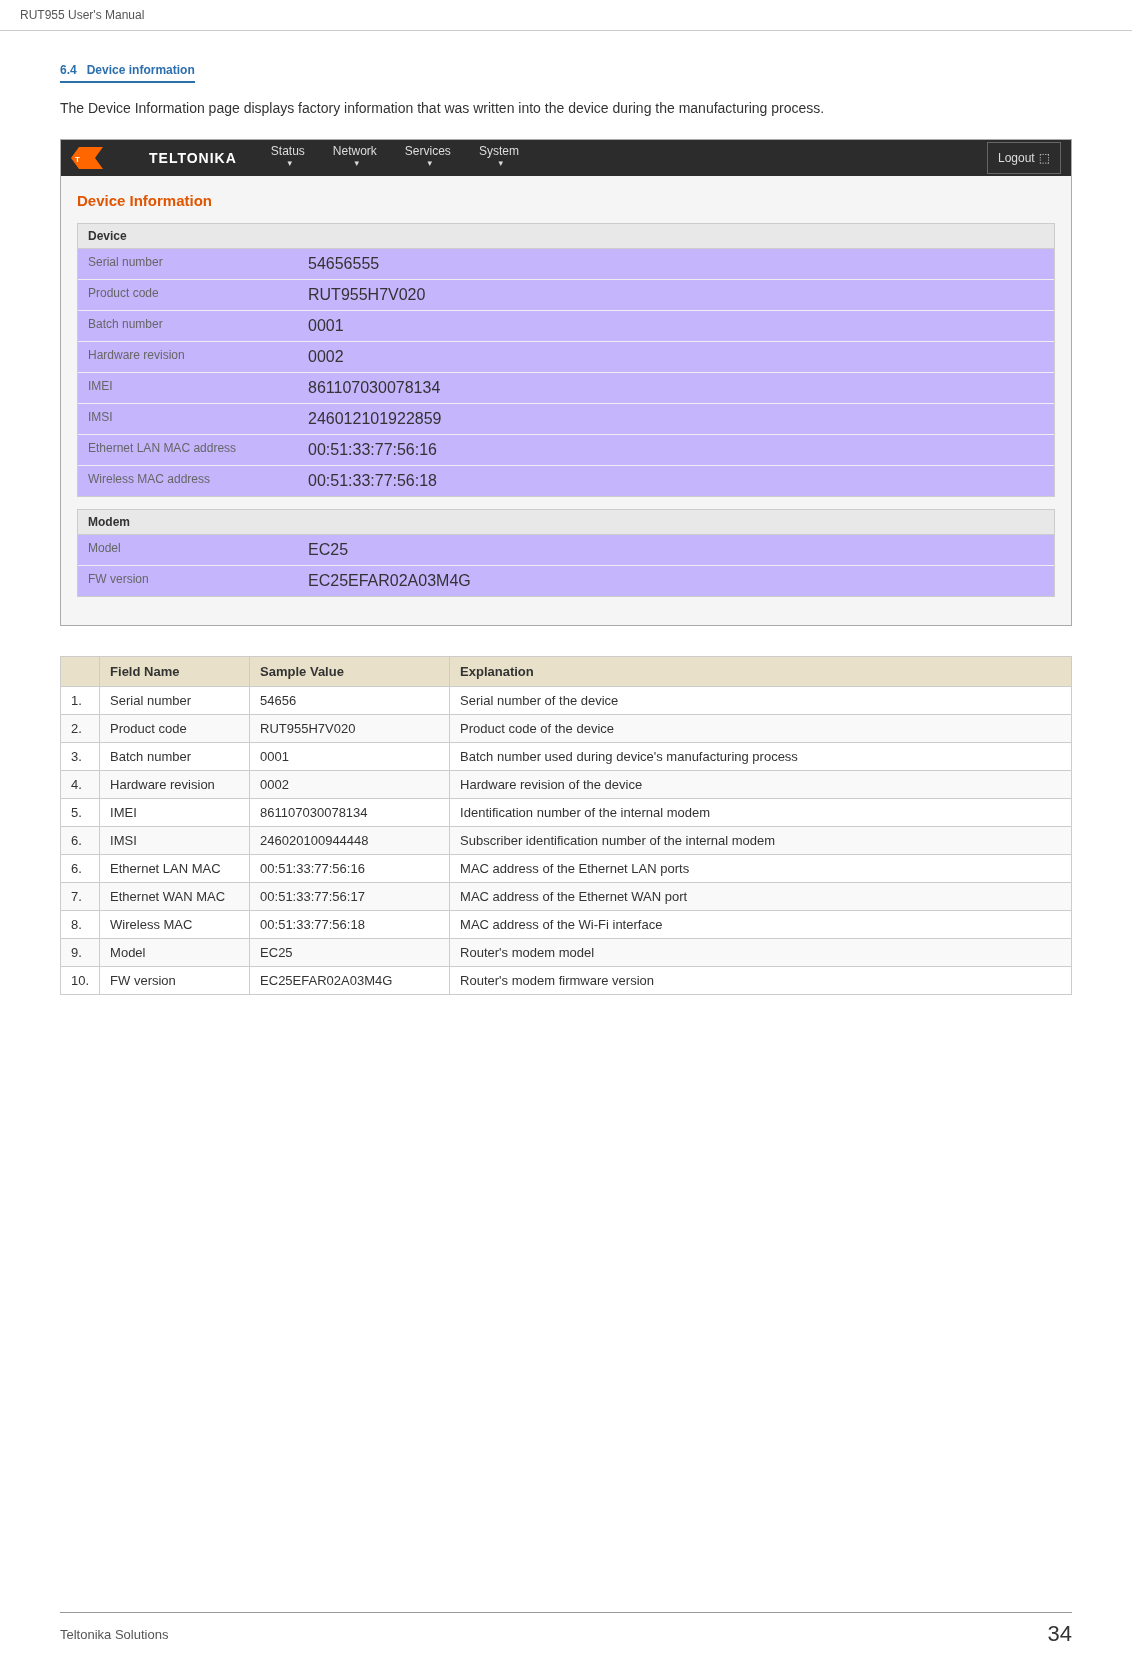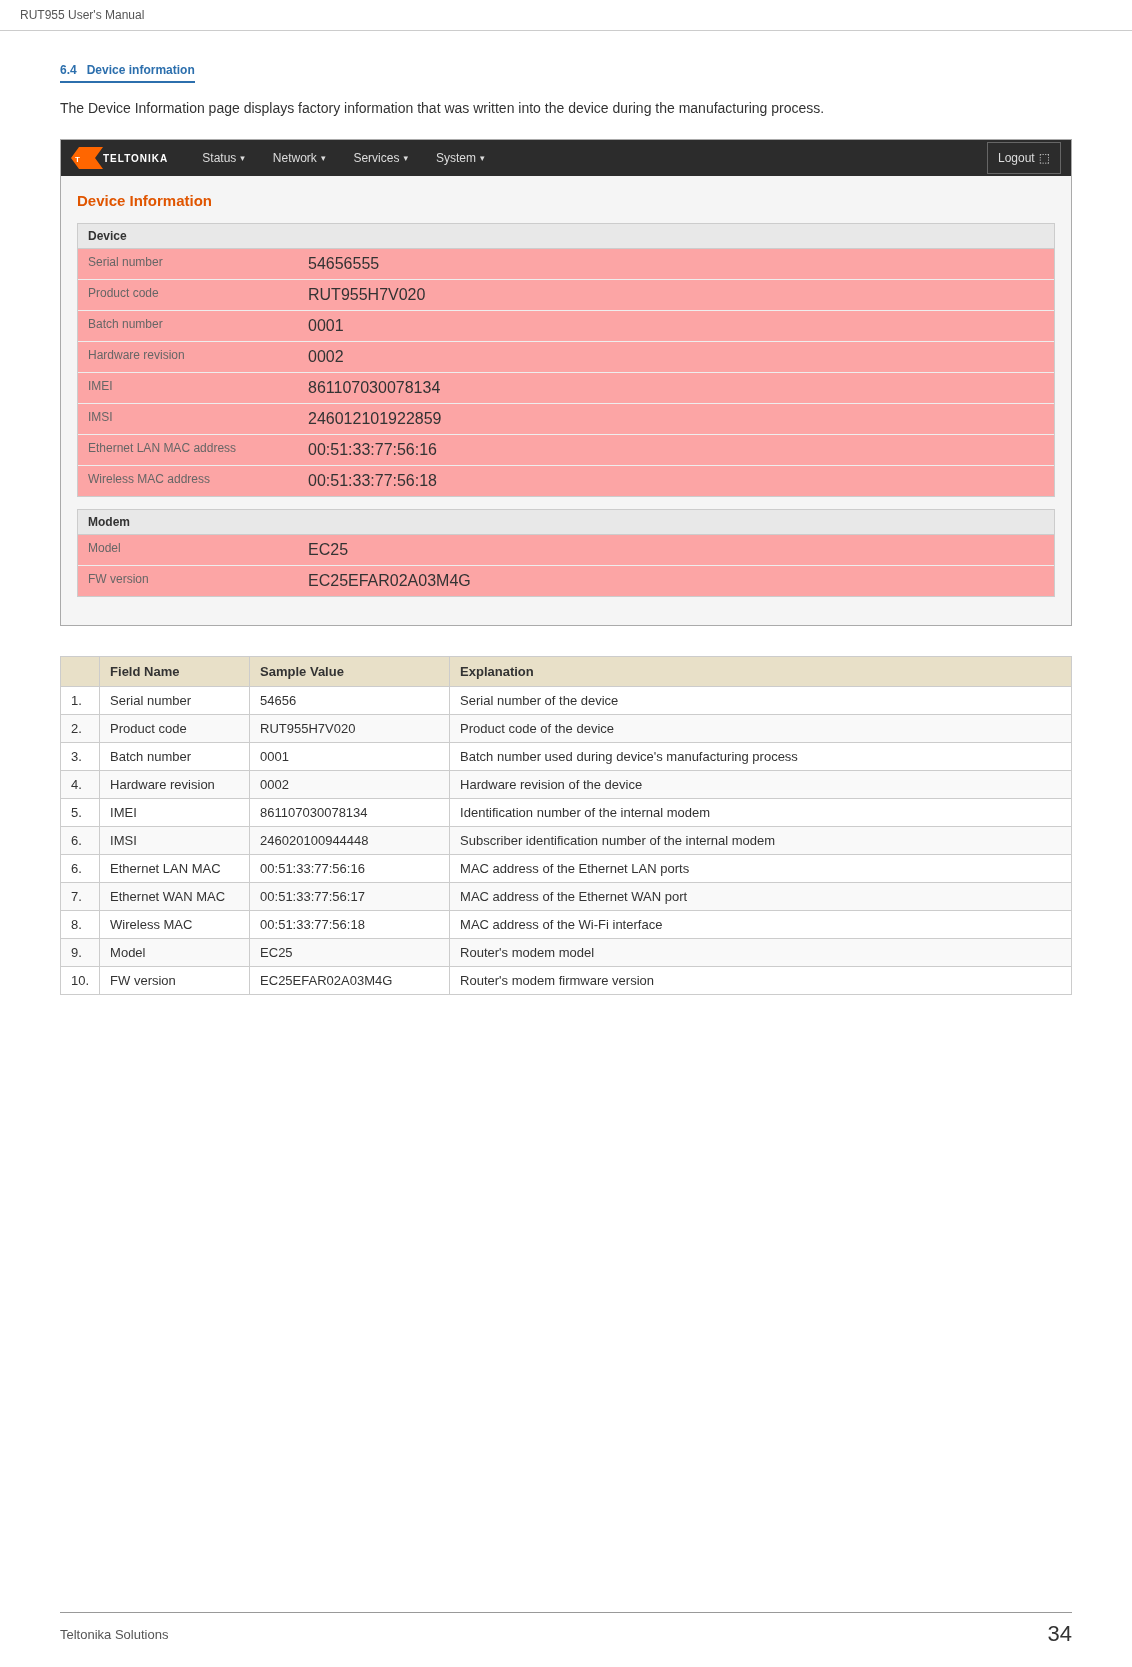--- a/index.html
+++ b/index.html
@@ -61,38 +61,40 @@
 
     .router-logo {
       display: flex;
       align-items: center;
       margin-right: 20px;
     }
 
     .logo-text {
       color: white;
       font-weight: bold;
-      font-size: 10px;
+      font-size: 14px;
       letter-spacing: 1px;
+      margin-left: 46px;
     }
 
     .nav-items {
       display: flex;
       flex: 1;
     }
 
     .nav-item {
       color: #ddd;
       padding: 0 14px;
       height: 28px;
       display: flex;
       align-items: center;
       font-size: 12px;
       cursor: pointer;
       position: relative;
+      flex-direction: column;
     }
 
     .nav-item .arrow {
       margin-left: 4px;
       font-size: 9px;
     }
 
     .nav-logout {
       color: #ddd;
       font-size: 12px;
@@ -110,21 +112,21 @@
     }
 
     .device-info-title {
       color: #e05500;
       font-size: 15px;
       font-weight: bold;
       margin-bottom: 14px;
     }
 
     .info-section {
-      background: #fca5a5;
+      background: #c4b5fd;
       border: 1px solid #ccc;
       margin-bottom: 12px;
     }
 
     .info-section-header {
       background: #e8e8e8;
       border-bottom: 1px solid #ccc;
       padding: 5px 10px;
       font-size: 12px;
       font-weight: bold;

